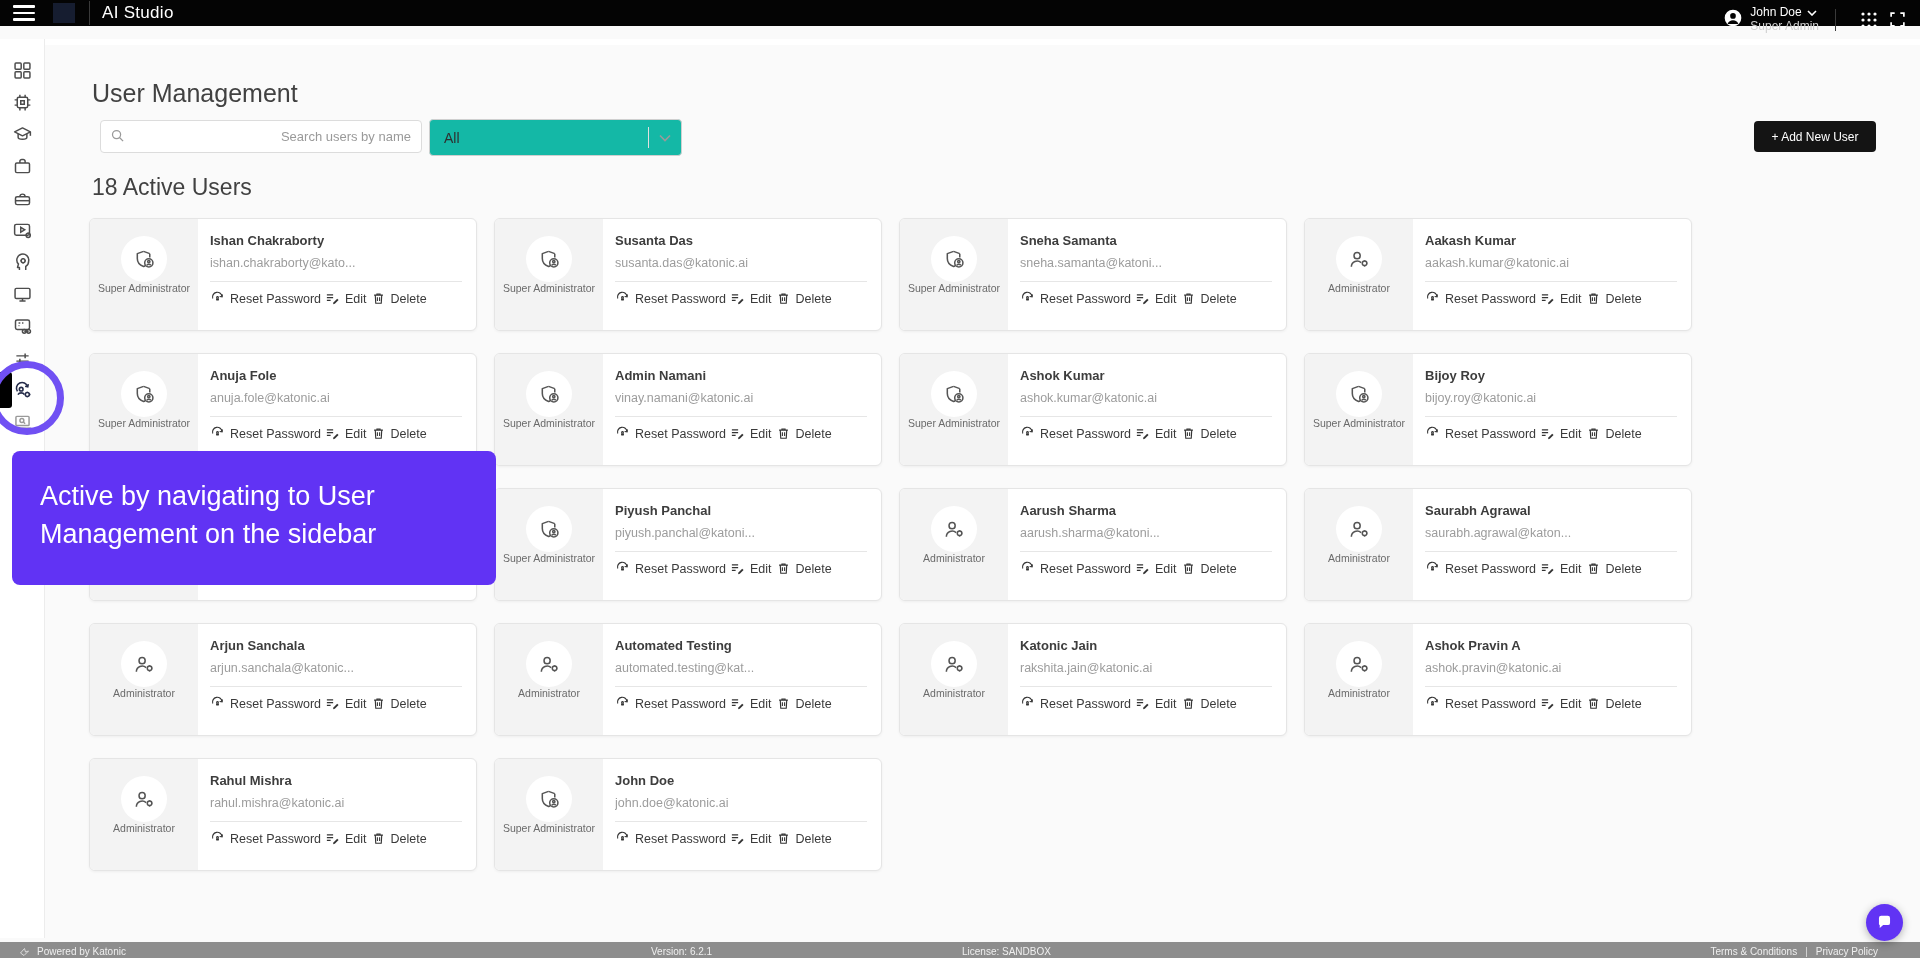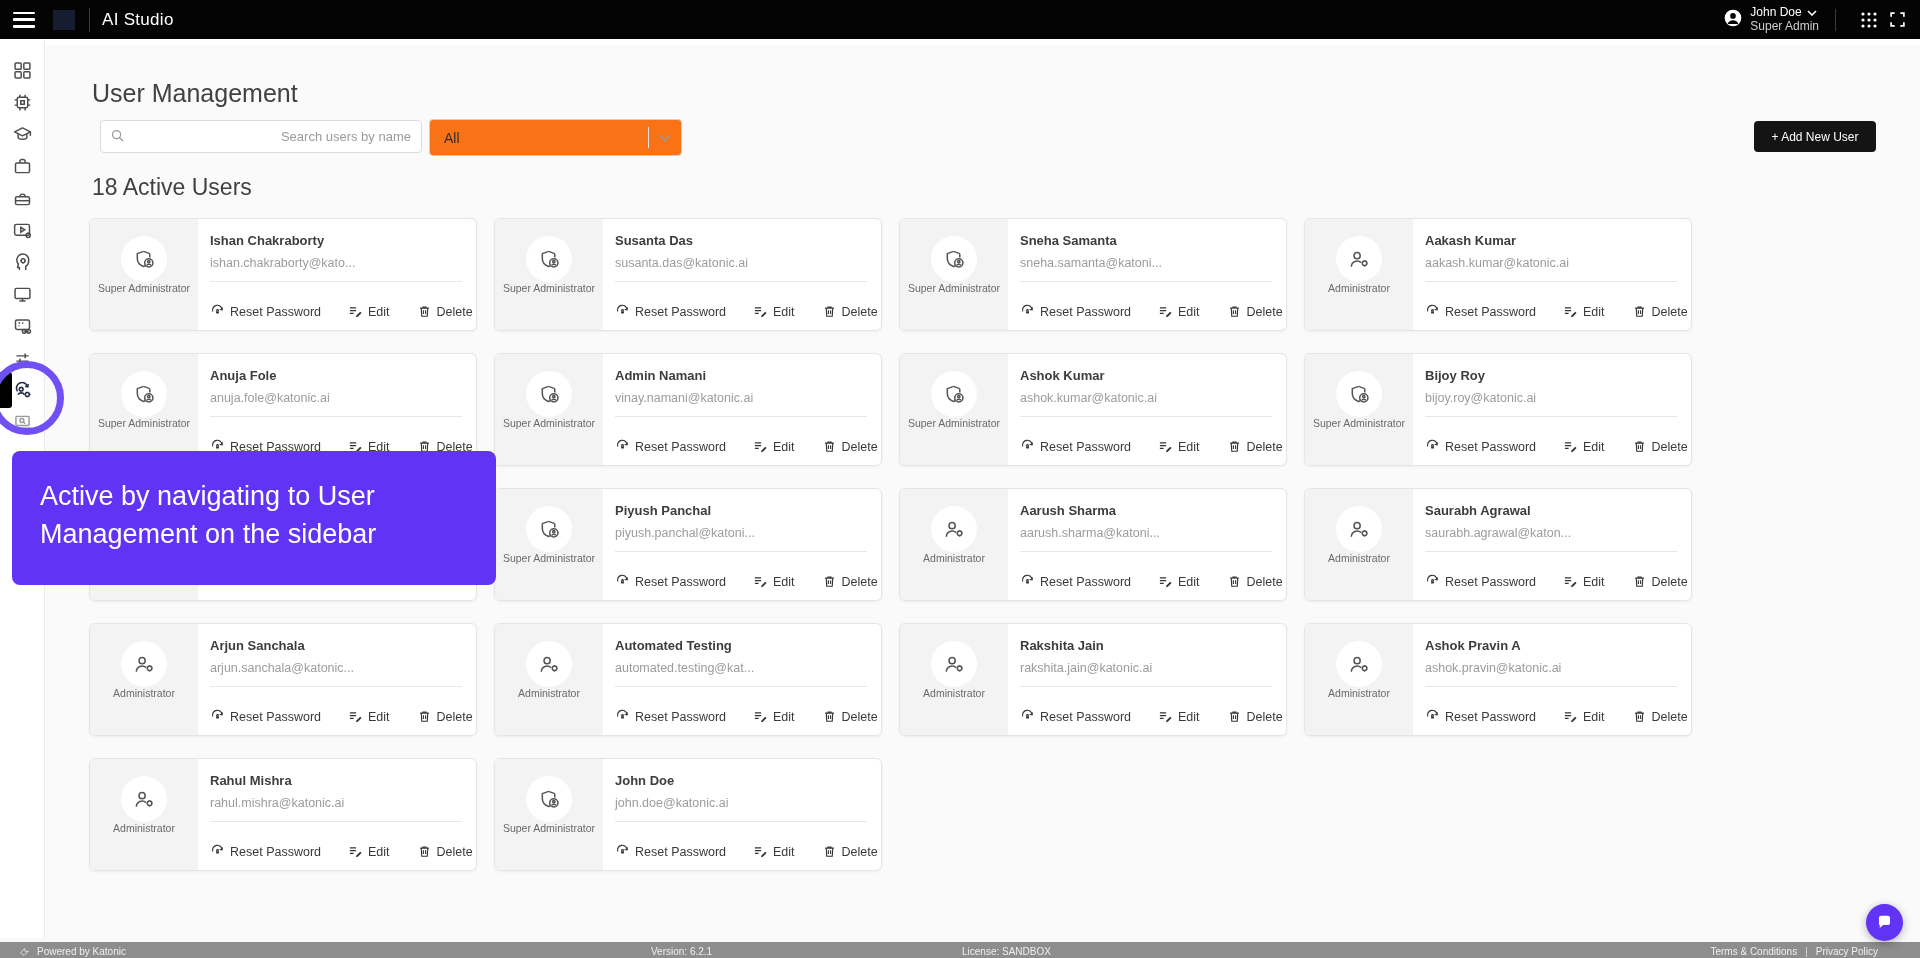--- a/index.html
+++ b/index.html
@@ -1,21 +1,21 @@
 <!DOCTYPE html>
 <html><head>
 <meta charset="utf-8">
 <style>
   * { margin:0; padding:0; box-sizing:border-box; }
   html,body { width:1920px; height:958px; overflow:hidden; background:#fafafa;
     font-family:"Liberation Sans", sans-serif; }
   body { position:relative; }
 
   
-  .topbar { position:absolute; top:0; left:0; width:100%; height:39px; background:#040404;
+  .topbar { position:absolute; top:0; left:0; width:100%; height:26px; background:#040404;
     display:flex; align-items:center; z-index:30; }
   .hamburger { width:22px; height:16px; margin-left:13px; display:flex; flex-direction:column;
     justify-content:space-between; cursor:pointer; }
   .hamburger span { display:block; height:2.6px; background:#fff; border-radius:1px; }
   .logo-box { width:22px; height:20px; background:#161d30; margin-left:18px; }
   .tb-divider { width:1px; height:24px; background:#3a3a3a; margin-left:14px; }
   .app-title { color:#fff; font-size:17px; font-weight:400; margin-left:12px; letter-spacing:.3px; }
   .tb-right { position:absolute; right:12px; top:0; height:39px; display:flex; align-items:center; }
   .user-chip { display:flex; align-items:center; gap:7px; color:#fff; cursor:pointer; }
   .user-meta { display:flex; flex-direction:column; line-height:1.15; }
@@ -38,21 +38,21 @@
   
   .main { position:absolute; top:39px; left:45px; right:0; bottom:20px; background:#fafafa; }
   .main::before { content:""; position:absolute; top:0; left:0; right:0; height:6px; background:#fff; }
   .page-title { position:absolute; left:47px; top:40px; font-size:25px; font-weight:400; color:#414141; }
   .search-wrap { position:absolute; left:55px; top:81px; width:322px; height:33px; }
   .search-wrap input { width:100%; height:100%; border:1px solid #dcdcdc; border-radius:4px;
     padding:0 10px 0 34px; font-size:13px; color:#333; background:#fff; outline:none;
     font-family:"Liberation Sans", sans-serif;text-align:right; }
   .search-wrap input::placeholder { color:#9a9a9a; }
   .search-icon { position:absolute; left:10px; top:8px; }
-  .filter-box { position:absolute; left:384px; top:80px; width:253px; height:37px; background:#f97316;
+  .filter-box { position:absolute; left:384px; top:80px; width:253px; height:37px; background:#14b8a6;
     border:1px solid #cfcfcf; border-radius:4px; display:flex; align-items:center; cursor:pointer; }
   .filter-value { font-size:14px; color:#2f2f2f; margin-left:14px; flex:1; }
   .filter-sep { width:1px; height:21px; background:#e0e0e0; margin-right:10px; }
   .filter-chevron { margin-right:10px; }
   .add-btn { position:absolute; left:1709px; top:82px; width:122px; height:31px; background:#141414;
     color:#fff; font-size:12px; border:none; border-radius:4px; cursor:pointer;
     font-family:"Liberation Sans", sans-serif; }
   .subheading { position:absolute; left:47px; top:135px; font-size:23px; font-weight:400; color:#414141; }
 
   
@@ -63,21 +63,21 @@
   .role-panel { width:108px; background:#f3f3f3; display:flex; flex-direction:column;
     align-items:center; flex-shrink:0; }
   .role-avatar { width:46px; height:46px; border-radius:50%; background:#fff; margin-top:17px;
     display:flex; align-items:center; justify-content:center; }
   .role-avatar svg { width:23px; height:23px; }
   .role-label { font-size:10.5px; color:#6a6a6a; text-align:center; }
   .card-body { flex:1; padding:14px 14px 0 12px; min-width:0; }
   .card-name { font-size:13px; font-weight:bold; color:#3d3d3d; white-space:nowrap; overflow:hidden; }
   .card-email { font-size:12.5px; color:#9c9c9c; margin-top:8px; white-space:nowrap; overflow:hidden; }
   .card-divider { border-top:1px solid #e6e6e6; margin-top:11px; }
-  .card-actions { display:flex; align-items:center; gap:27px; margin-top:22px; }
+  .card-actions { display:flex; align-items:center; gap:4px; margin-top:9px; }
   .action-btn { display:flex; align-items:center; gap:5px; font-size:12.5px; color:#3a3a3a;
     cursor:pointer; white-space:nowrap; }
   .action-btn svg { width:15px; height:15px; flex-shrink:0; }
   .user-card.covered .card-name, .user-card.covered .card-email,
   .user-card.covered .card-divider, .user-card.covered .card-actions,
   .user-card.covered .role-label, .user-card.covered .role-avatar svg { visibility:hidden; }
 
   
   .coach-circle { position:absolute; left:-10px; top:361px; width:74px; height:74px;
     border:7px solid #7050f3; border-radius:50%; z-index:45; pointer-events:none; }
@@ -939,21 +939,21 @@
         <svg viewBox="0 0 24 24" fill="none" stroke="#555" stroke-width="1.6" stroke-linejoin="round">
               <circle cx="9.5" cy="8" r="3.2"></circle>
               <path d="M3.5 19.5a6 6 0 0110.2-4.2"></path>
               <circle cx="17.3" cy="16" r="2.4"></circle>
               <path d="M17.3 12.8v1M17.3 18.2v1M14.6 16h1M19 16h1"></path>
             </svg>
       </div>
       <div class="role-label">Administrator</div>
     </div>
     <div class="card-body">
-      <div class="card-name">Rakshita Jain</div>
+      <div class="card-name">Katonic Jain</div>
       <div class="card-email">rakshita.jain@katonic.ai</div>
       <div class="card-divider"></div>
       <div class="card-actions">
         <div class="action-btn">
           <svg viewBox="0 0 24 24" fill="none" stroke="#333" stroke-width="1.8">
                 <path d="M19.2 9.2A7.6 7.6 0 104.4 12"></path>
                 <path d="M19.8 5.4l-.5 3.9-3.9-.5"></path>
                 <rect x="9.7" y="11.4" width="4.6" height="3.8" rx="0.7" fill="#333" stroke="none"></rect>
                 <path d="M10.7 11.4v-1.2a1.3 1.3 0 012.6 0v1.2"></path>
               </svg>

